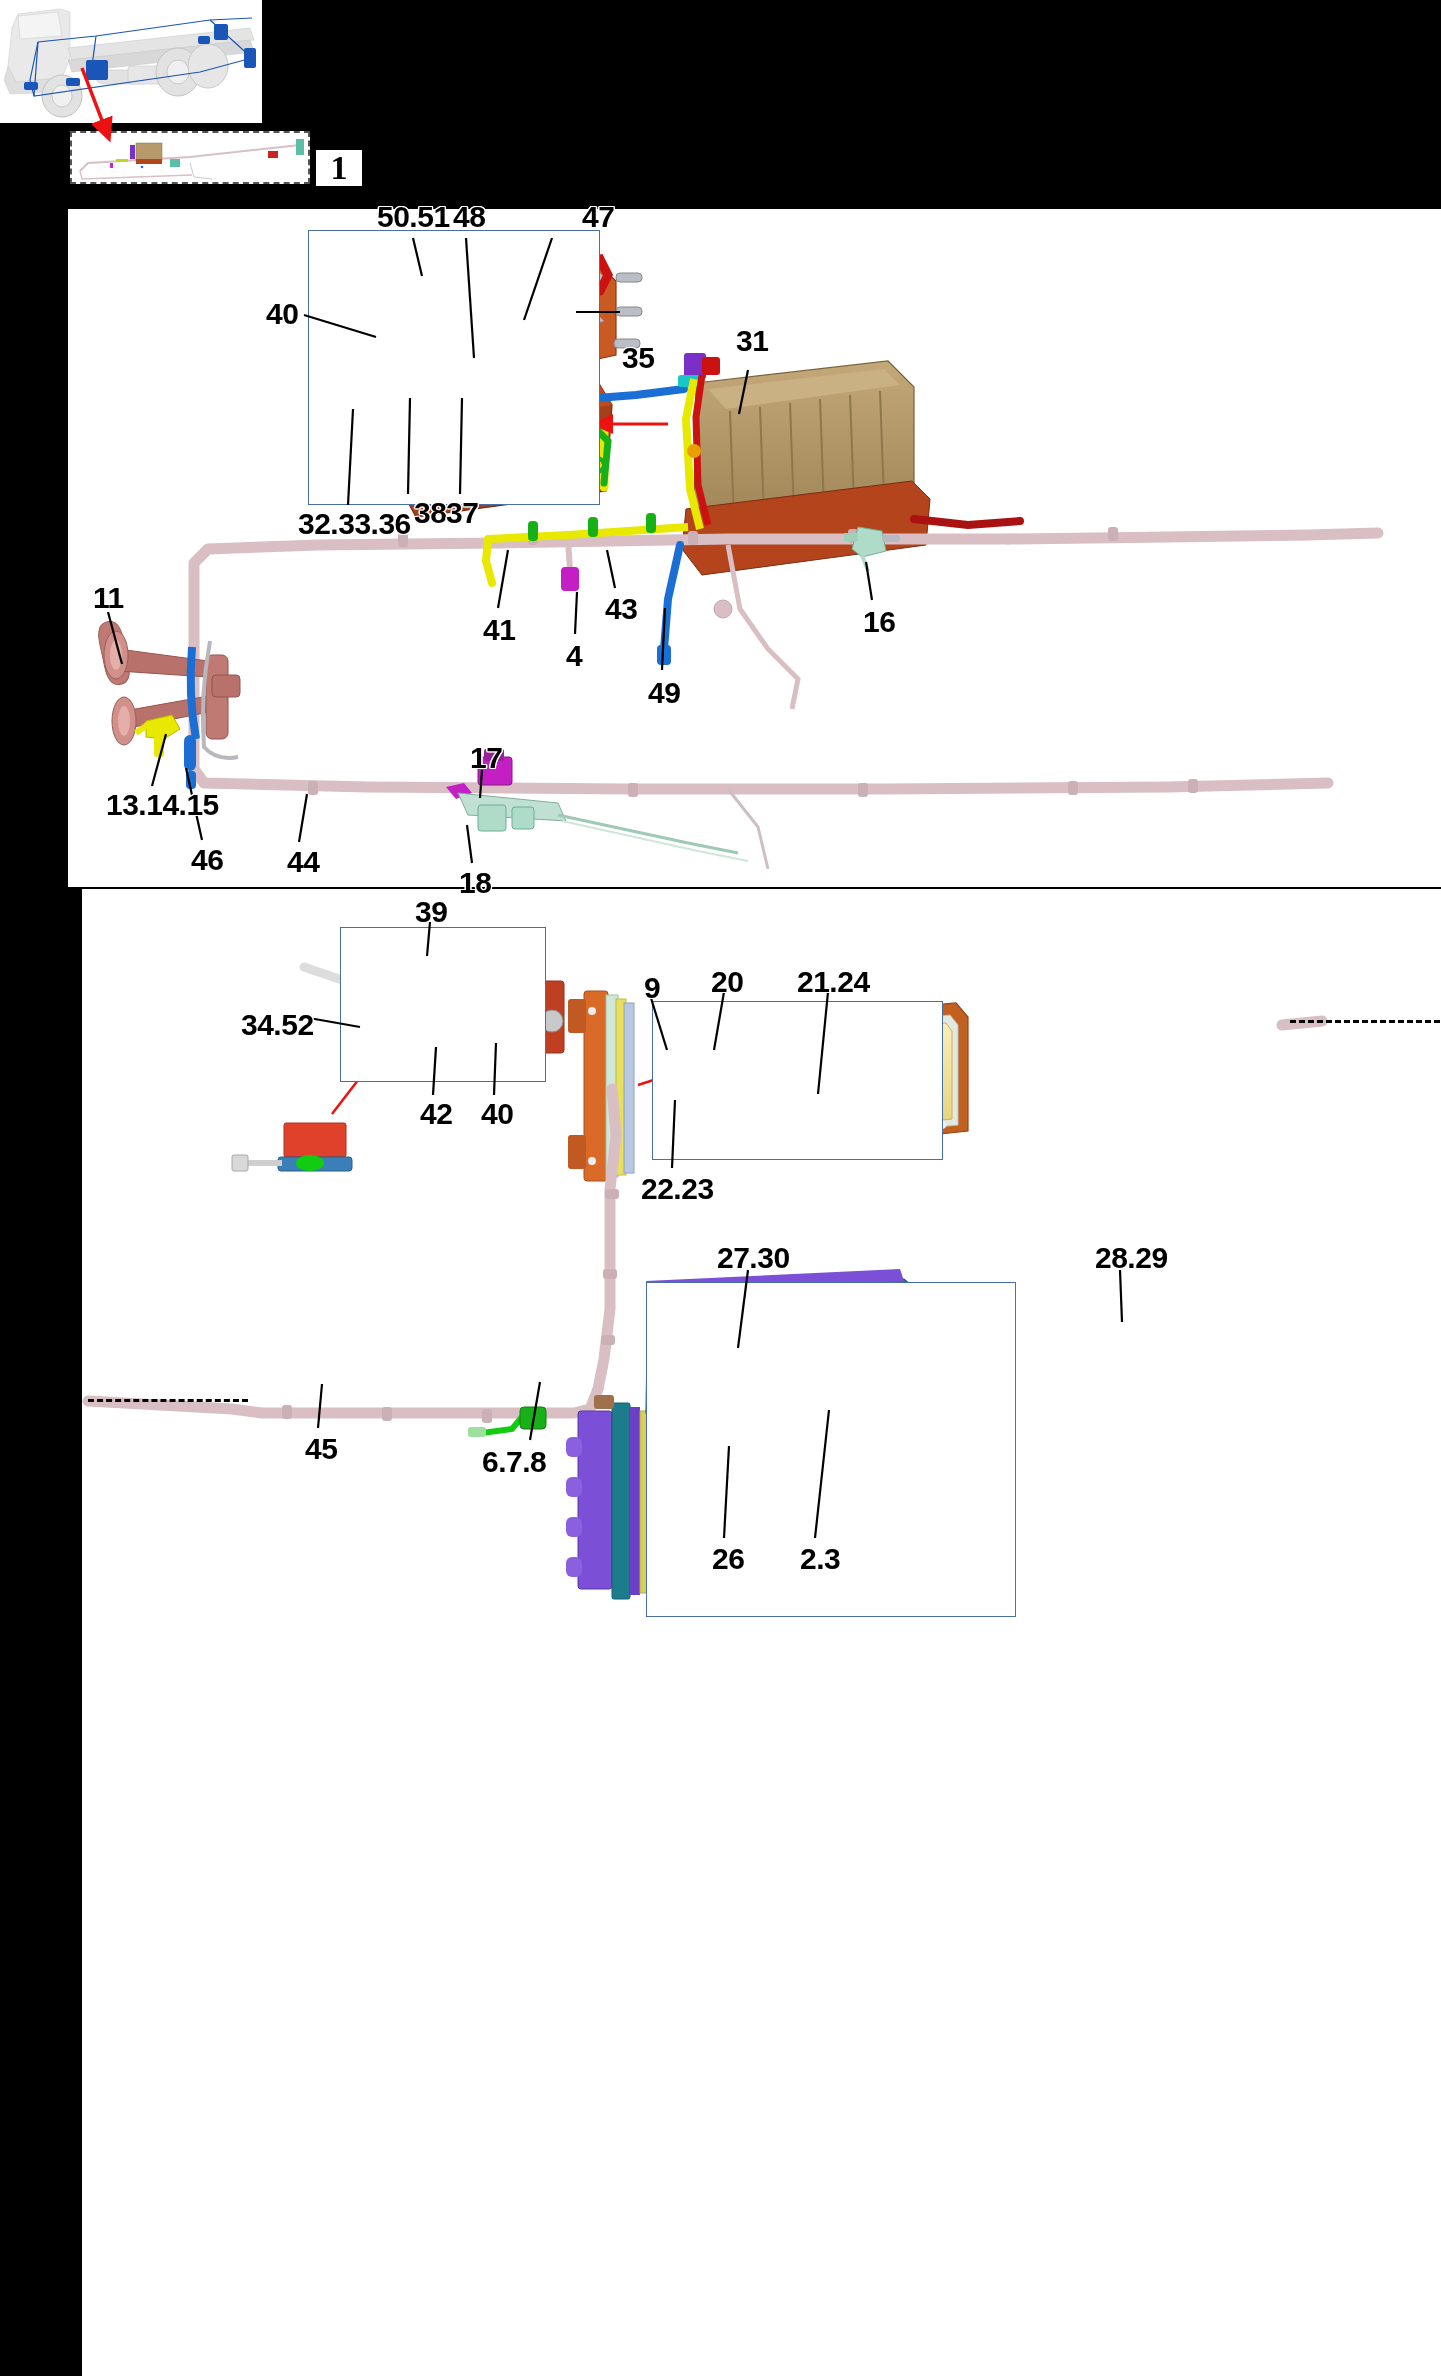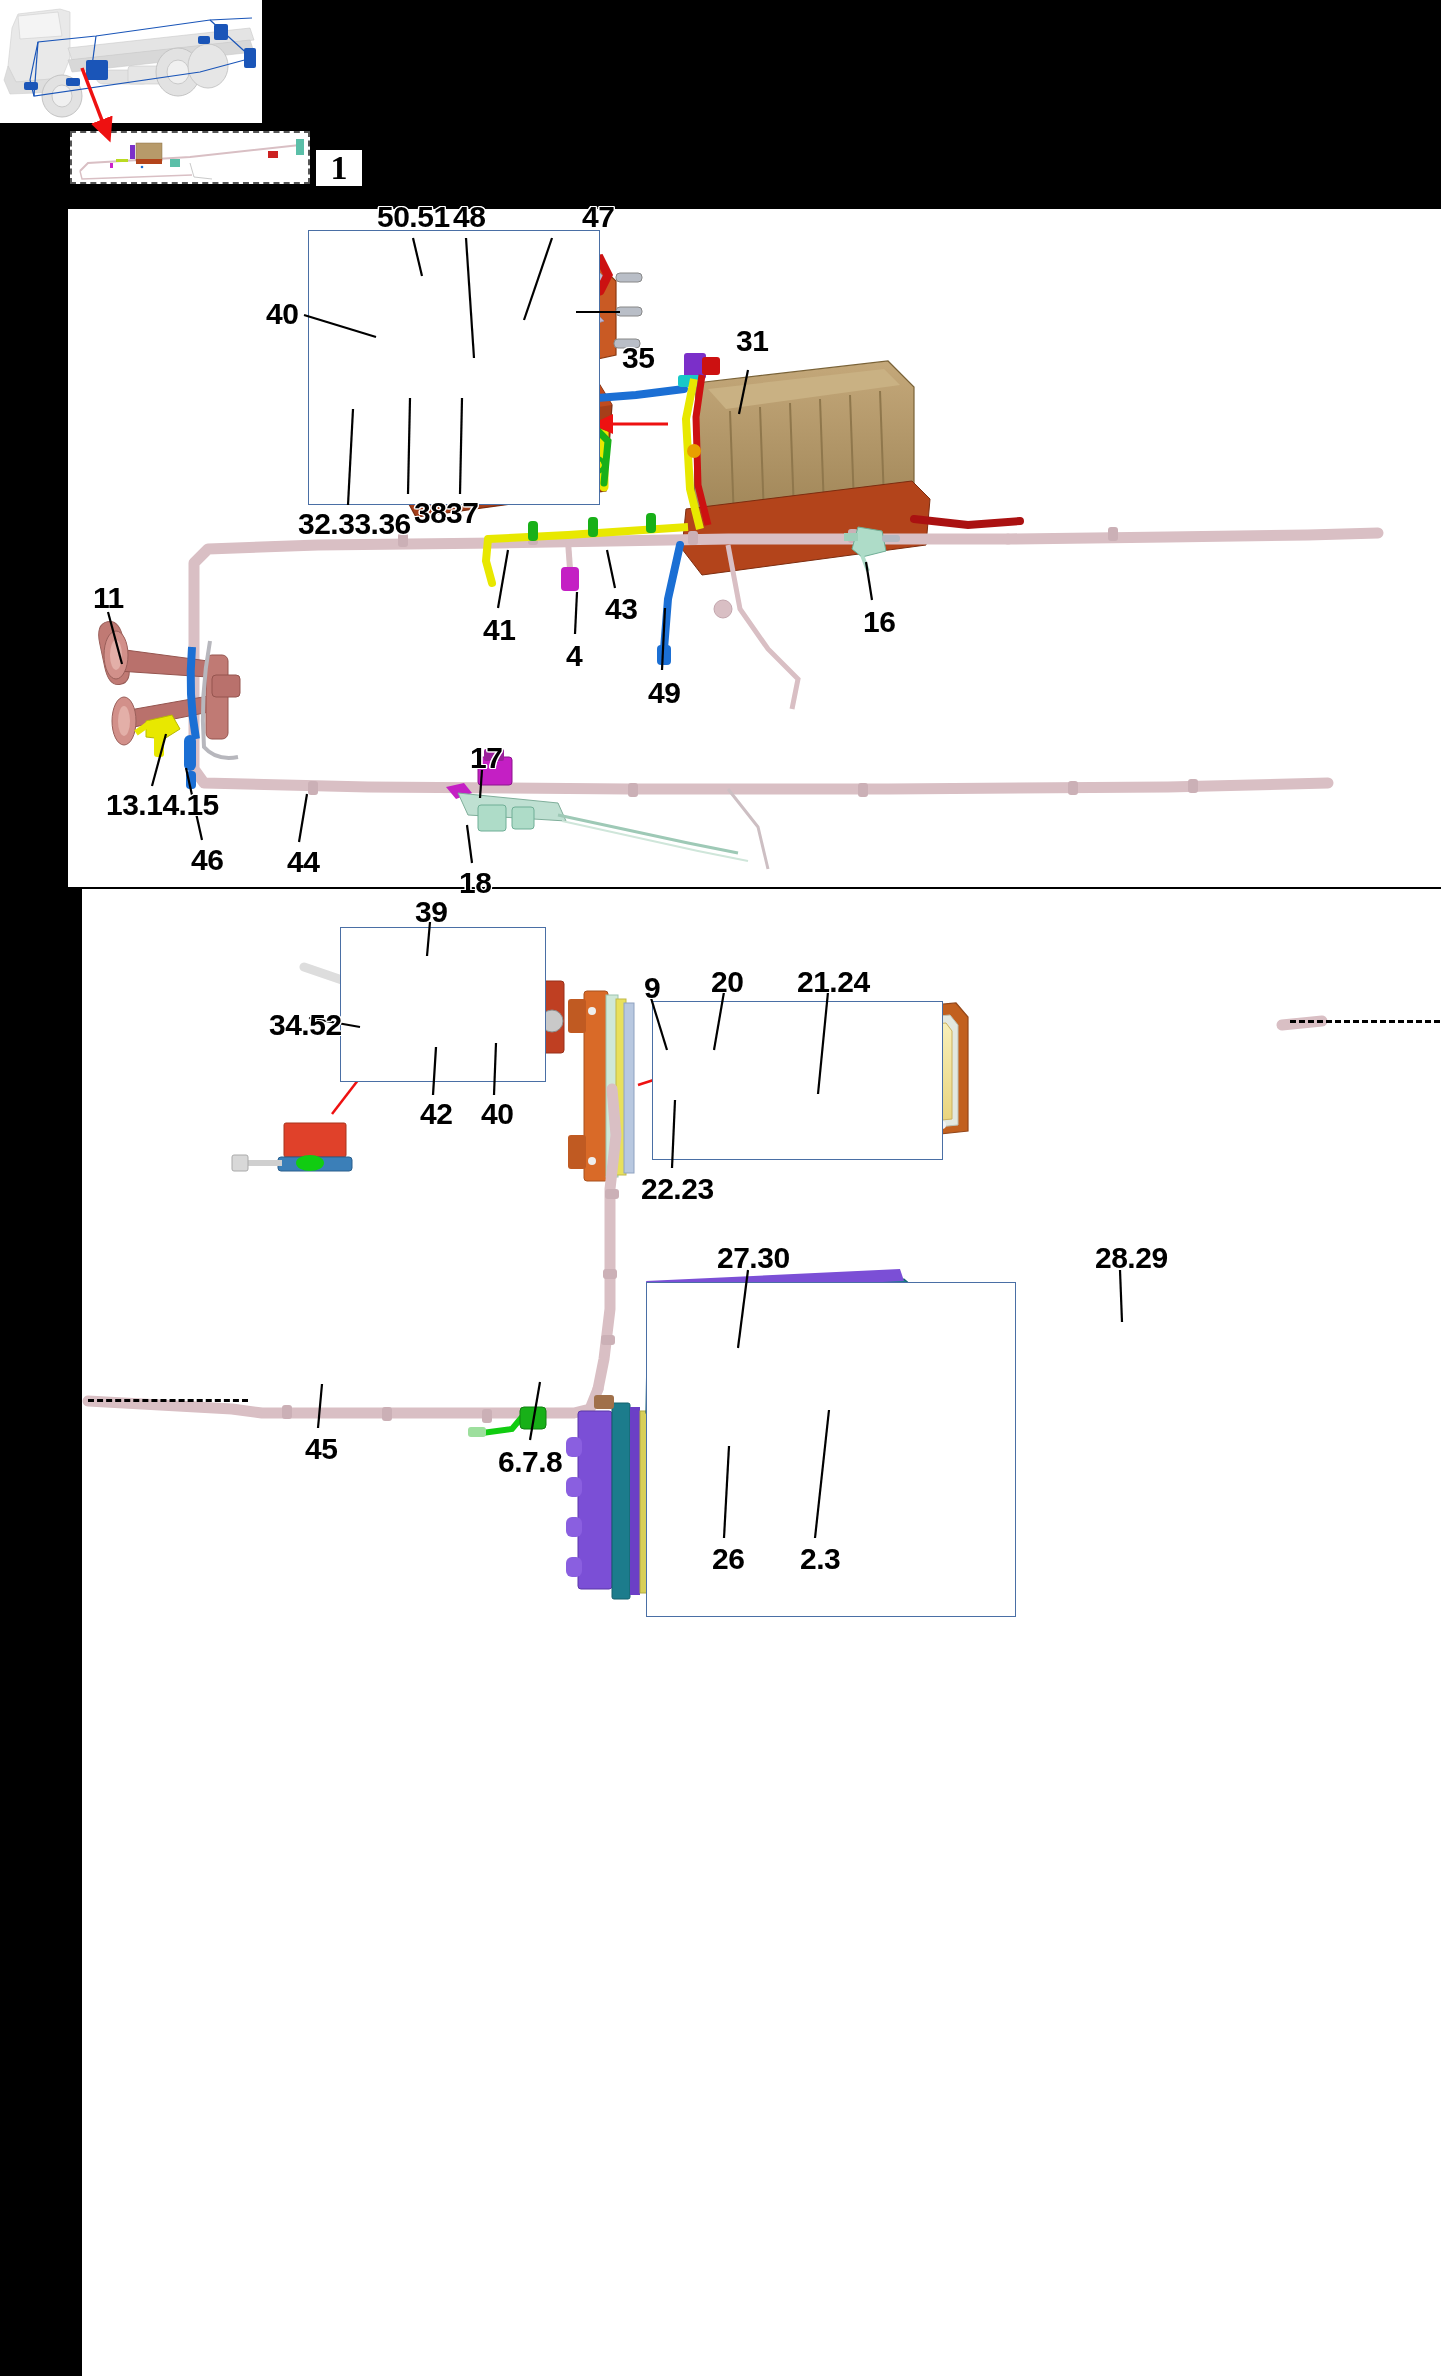--- a/index.html
+++ b/index.html
@@ -506,28 +506,28 @@
       <div class="callout" style="left: 566px; top: 639px;">4</div>
       <div class="callout" style="left: 605px; top: 592px;">43</div>
       <div class="callout" style="left: 648px; top: 676px;">49</div>
       <div class="callout" style="left: 863px; top: 605px;">16</div>
       <div class="callout" style="left: 106px; top: 788px;">13.14.15</div>
       <div class="callout" style="left: 191px; top: 843px;">46</div>
       <div class="callout" style="left: 287px; top: 845px;">44</div>
       <div class="callout" style="left: 470px; top: 741px;">17</div>
       <div class="callout" style="left: 459px; top: 866px;">18</div>
       <div class="callout" style="left: 415px; top: 895px;">39</div>
-      <div class="callout" style="left: 241px; top: 1008px; margin-left: 28px;">34.52</div>
+      <div class="callout" style="left: 241px; top: 1008px;">34.52</div>
       <div class="callout" style="left: 420px; top: 1097px;">42</div>
       <div class="callout" style="left: 481px; top: 1097px;">40</div>
       <div class="callout" style="left: 644px; top: 971px;">9</div>
       <div class="callout" style="left: 711px; top: 965px;">20</div>
       <div class="callout" style="left: 797px; top: 965px;">21.24</div>
       <div class="callout" style="left: 641px; top: 1172px;">22.23</div>
       <div class="callout" style="left: 717px; top: 1241px;">27.30</div>
       <div class="callout" style="left: 1095px; top: 1241px;">28.29</div>
       <div class="callout" style="left: 305px; top: 1432px;">45</div>
-      <div class="callout" style="left: 498px; top: 1445px;">6.7.8</div>
+      <div class="callout" style="left: 482px; top: 1445px;">6.7.8</div>
       <div class="callout" style="left: 712px; top: 1542px;">26</div>
       <div class="callout" style="left: 800px; top: 1542px;">2.3</div>
     </div>
 
 </div>
 
 </body></html>

